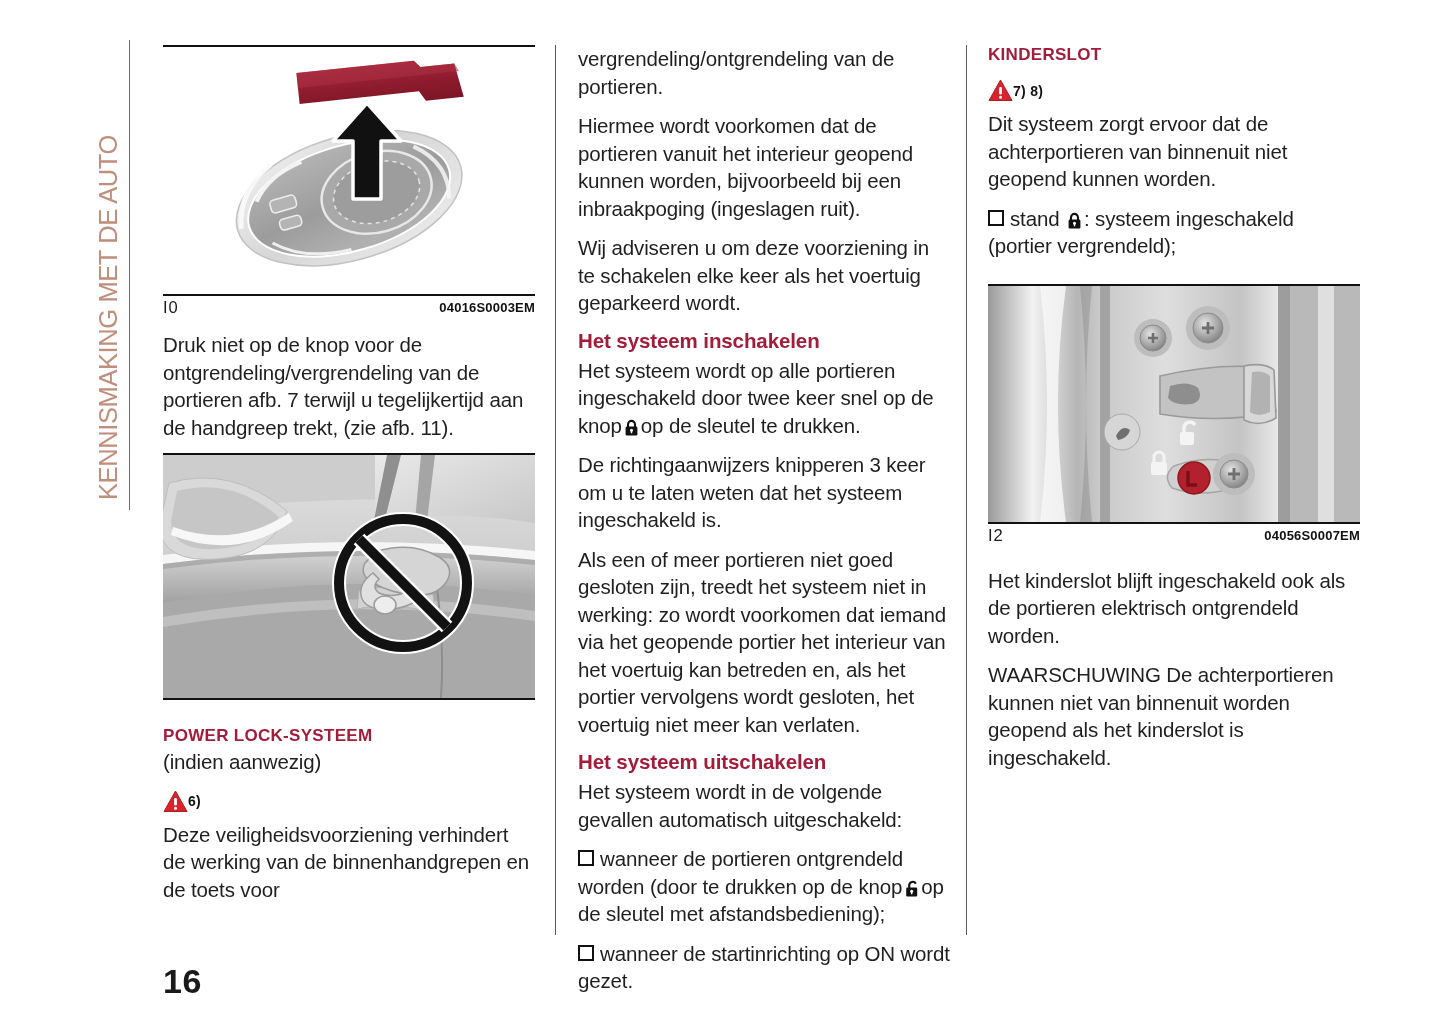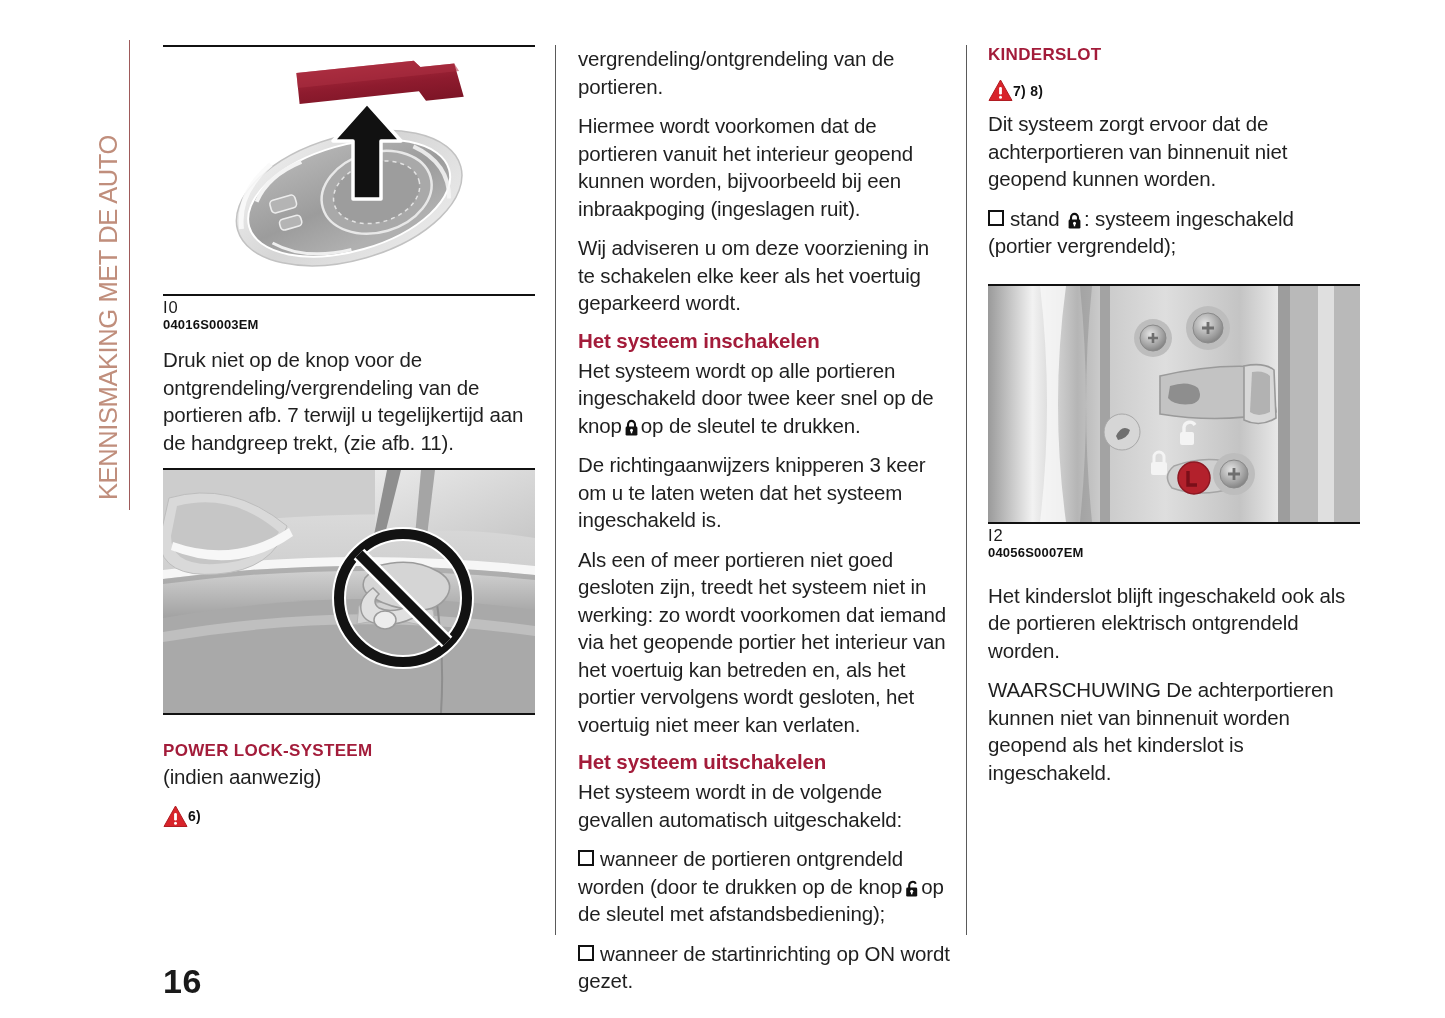--- a/index.html
+++ b/index.html
@@ -65,22 +65,22 @@
     color:#a31c3a;
     letter-spacing:0.3px;
     margin:0 0 2px 0;
   }
 
   
   .figure{margin:0 0 6px 0;}
   .fig-top-rule{height:2px;background:#111;width:100%;}
   .fig-bot-rule{height:2px;background:#111;width:100%;}
   .fig-caption{
-    display:flex;justify-content:space-between;align-items:flex-start;
-    font-size:15px;padding-top:2px;flex-direction:column;
+    display:flex;justify-content:space-between;align-items:center;
+    font-size:15px;padding-top:2px;
   }
   .fig-num{font-size:16.5px;color:#1a1a1a;letter-spacing:1px;}
   .fig-code{font-size:13px;font-weight:bold;color:#111;letter-spacing:0.2px;}
 
   
   .warn-row{display:flex;align-items:center;margin:14px 0 8px 0;}
   .warn-tri{width:25px;height:23px;display:block;}
   .warn-notes{font-size:14px;font-weight:bold;color:#111;letter-spacing:0.3px;}
 
   
@@ -230,20 +230,21 @@
 
     <div class="warn-row">
       <svg class="warn-tri" viewBox="0 0 25 23">
         <path d="M12.5 1 L24 21.5 H1 Z" fill="#d8232a" stroke="#b01c22" stroke-width="1"></path>
         <rect x="11.1" y="8" width="2.8" height="7.6" rx="1.3" fill="#ffffff"></rect>
         <circle cx="12.5" cy="18.2" r="1.5" fill="#ffffff"></circle>
       </svg>
       <span class="warn-notes">6)</span>
     </div>
 
+    <p class="body-text">Deze veiligheidsvoorziening verhindert de werking van de binnenhandgrepen en de toets voor</p>
   </div>
 
   <div class="col col2">
     <p class="body-text">vergrendeling/ontgrendeling van de portieren.</p>
     <p class="body-text">Hiermee wordt voorkomen dat de portieren vanuit het interieur geopend kunnen worden, bijvoorbeeld bij een inbraakpoging (ingeslagen ruit).</p>
     <p class="body-text">Wij adviseren u om deze voorziening in te schakelen elke keer als het voertuig geparkeerd wordt.</p>
 
     <div class="heading-red">Het systeem inschakelen</div>
 
     <p class="body-text">

